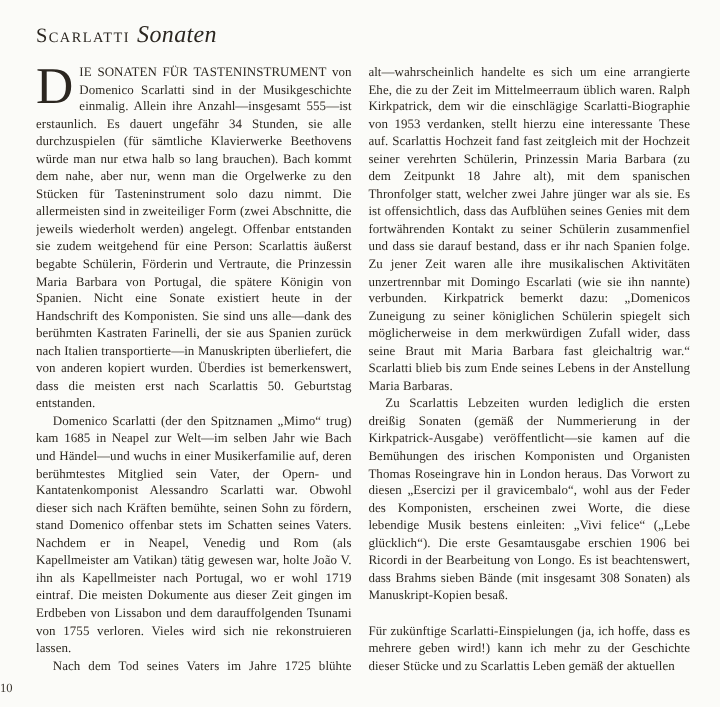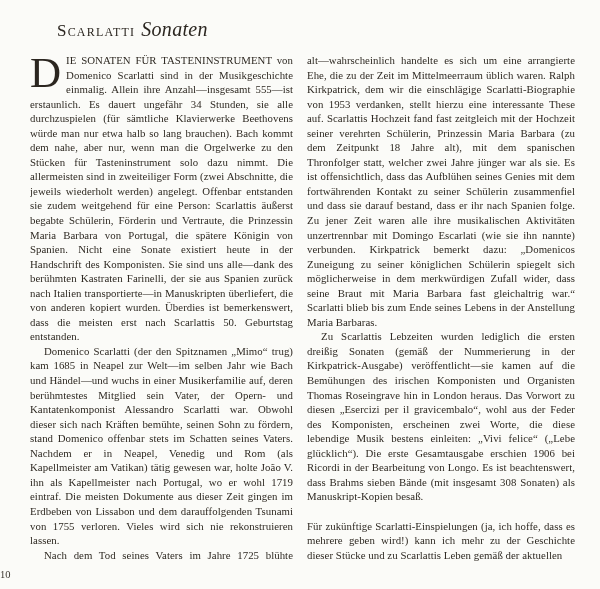--- a/index.html
+++ b/index.html
@@ -15,21 +15,20 @@
     position: relative;
     width: 600px;
     height: 589px;
     box-sizing: border-box;
     padding: 18px 25px 0 30px;
   }
   .header {
     height: 28px;
     margin-bottom: 7px;
     white-space: nowrap;
-    margin-left: 27px;
   }
   .composer {
     font-variant: small-caps;
     font-size: 17px;
     letter-spacing: 1.2px;
     color: #2b2620;
   }
   .work {
     font-style: italic;
     font-size: 20px;

